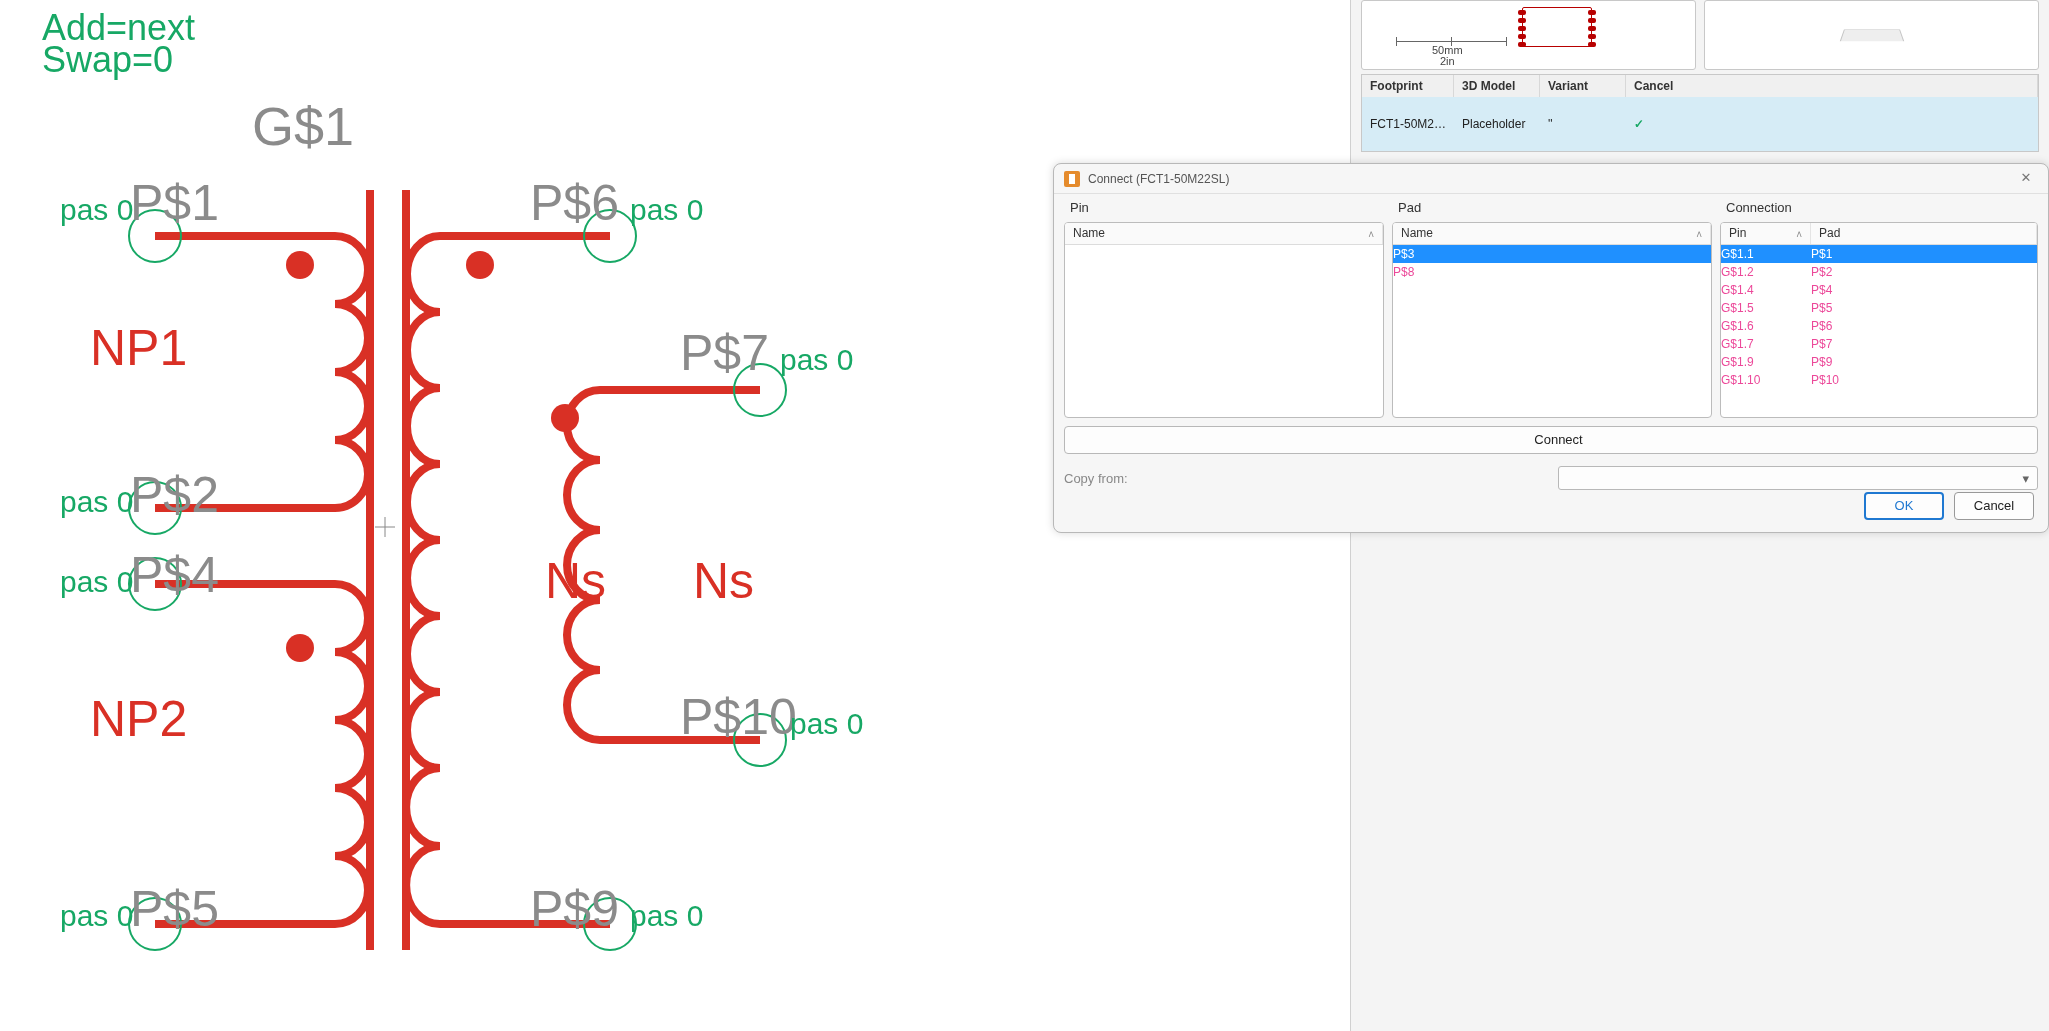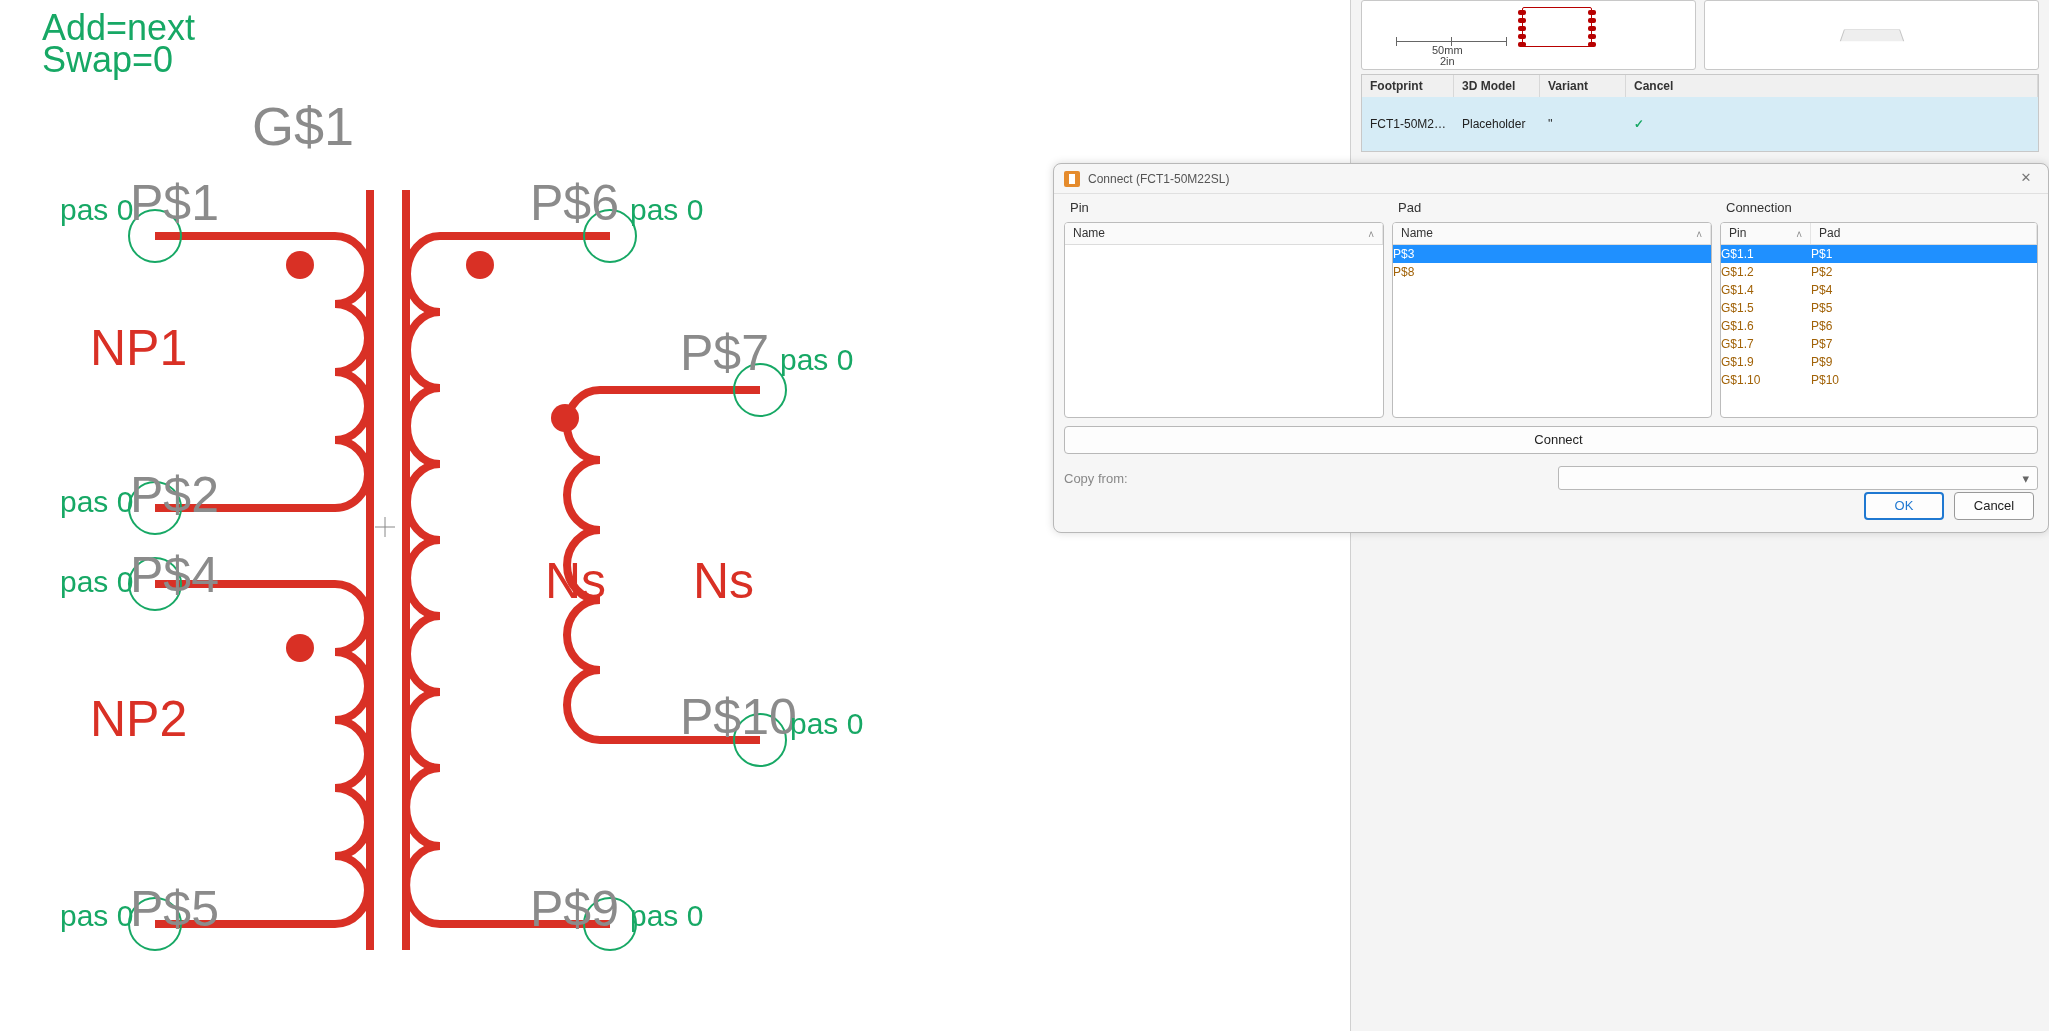--- a/index.html
+++ b/index.html
@@ -126,21 +126,21 @@
     padding:3px 8px; border-right:1px solid #e4e4e4; position:relative;
   }
   .list-head .hc .sortglyph{
     position:absolute; right:8px; top:6px; font-size:10px; color:#888;
   }
   .list-body{
     flex:1; overflow:auto;
   }
   .list-row{
     display:flex; height:18px; line-height:18px; font-size:12px;
-    color:#a16207; cursor:pointer; user-select:none;
+    color:#ec4899; cursor:pointer; user-select:none;
   }
   .list-row.selected{ background:#1f90ff; color:#fff; }
   .list-row .cell{ padding:0 0; overflow:hidden; white-space:nowrap; text-overflow:ellipsis;}
 
   .pin-head-name{flex:1;}
   .pad-head-name{flex:1;}
   .conn-head-pin{width:90px;} .conn-head-pad{flex:1;}
   .cell-conn-pin{width:90px;} .cell-conn-pad{flex:1;}
   .cell-full{flex:1;}
 

